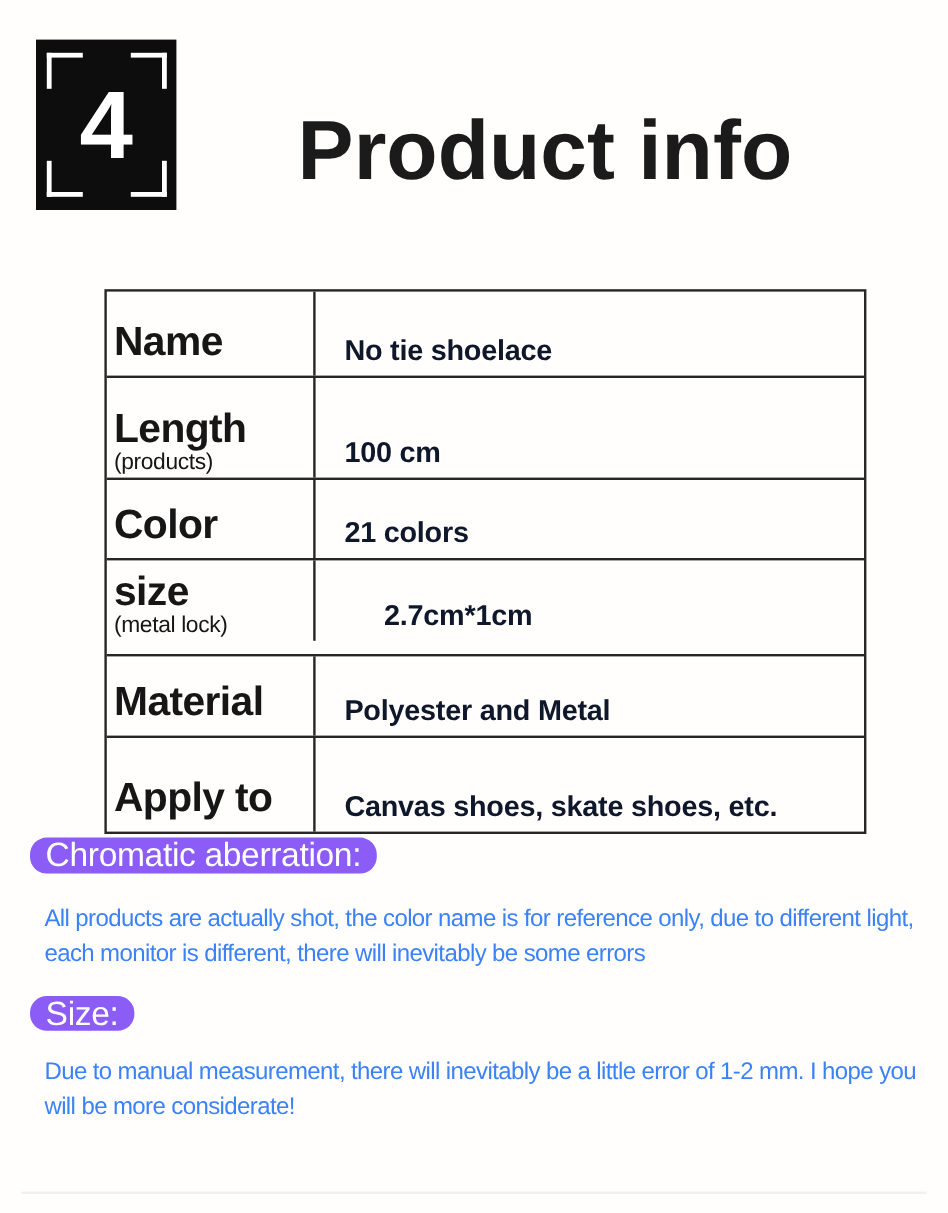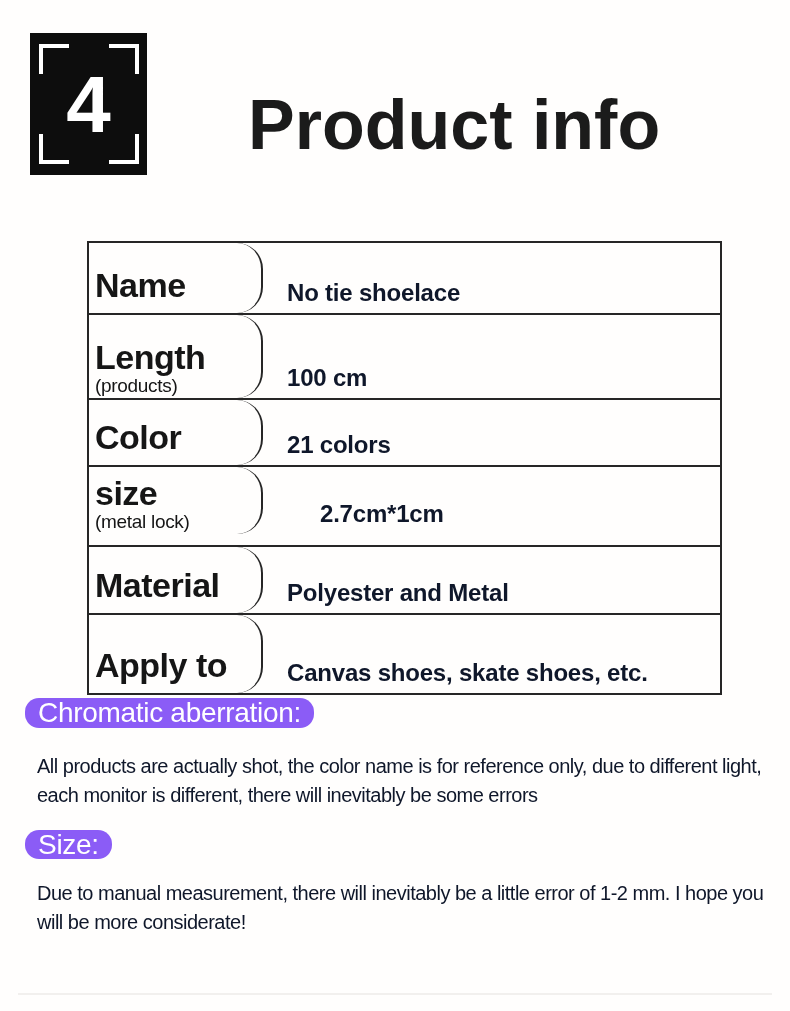--- a/index.html
+++ b/index.html
@@ -56,21 +56,20 @@
   .trow:nth-child(2){height:85px;}
   .trow:nth-child(3){height:67px;}
   .trow:nth-child(4){height:69px;gap:33px;}
   .trow:nth-child(5){height:68px;margin-top:11px;}
   .trow:nth-child(6){height:80px;}
   .tlabel{
     border-right:2px solid #262626;
     display:flex;flex-direction:column;justify-content:flex-end;
     padding:0 4px 10px 6px;box-sizing:border-box;
     color:#161616;
-    border-radius:26px;
   }
   .trow.has-sub .tlabel{padding-bottom:2px;}
   .tlabel .label-main{font-size:34px;font-weight:bold;line-height:36px;letter-spacing:-0.5px;}
   .tlabel .label-sub{font-size:19px;font-weight:normal;line-height:21px;letter-spacing:-0.3px;}
   .tvalue{
     display:flex;align-items:flex-end;
     padding:0 6px 7px 24px;box-sizing:border-box;
     font-size:24px;line-height:26px;color:#0f172a;
     letter-spacing:-0.2px;
     font-weight:bold;
@@ -82,21 +81,21 @@
     background:#8b5cf6;color:#ffffff;
     font-size:28px;line-height:30px;height:30px;
     padding:0 13px;border-radius:14px;
     white-space:nowrap;letter-spacing:-0.3px;
     box-sizing:border-box;
   }
   .badge-1{top:698px;}
   .badge-2{top:830px;height:29px;line-height:29px;}
   .note-text{
     position:absolute;left:37px;width:742px;
-    color:#0f172a;font-size:20px;line-height:29px;
+    color:#3b82f6;font-size:20px;line-height:29px;
     letter-spacing:-0.5px;
   }
   .text-1{top:752px;}
   .text-2{top:879px;}
 
   .bottom-rule{
     position:absolute;left:18px;right:18px;top:993px;height:2px;
     background:#f2f0ee;
   }
 </style>

